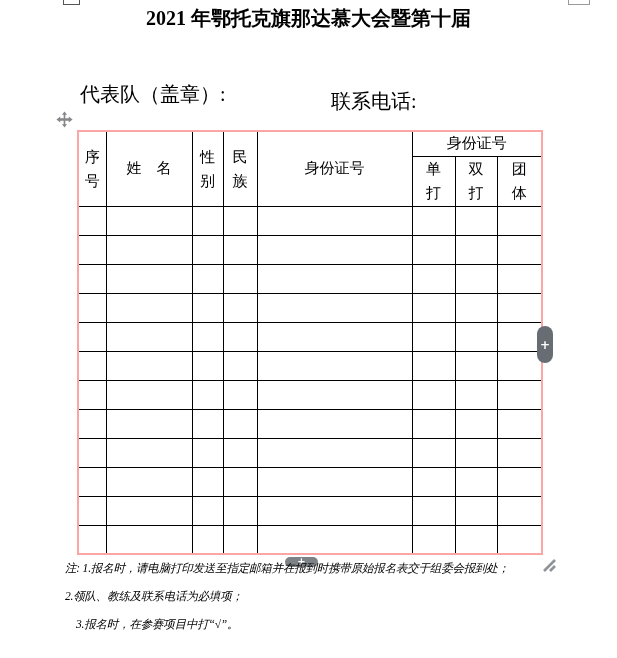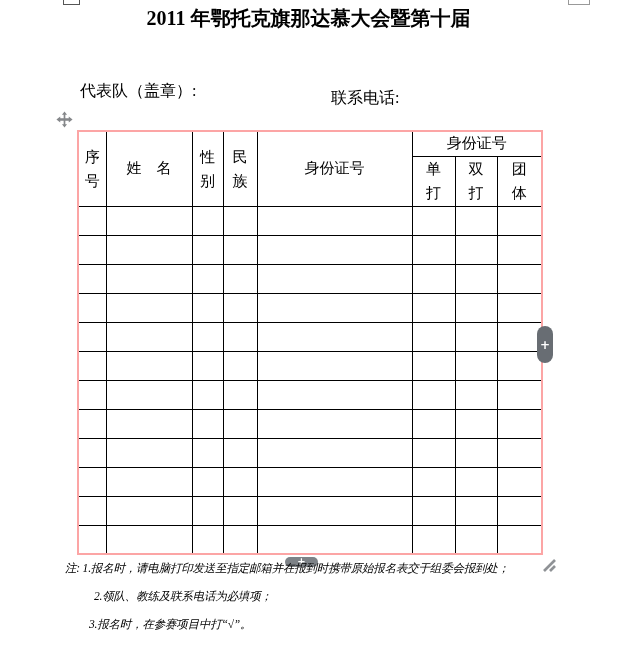--- a/index.html
+++ b/index.html
@@ -13,21 +13,21 @@
   
   .top-marker { position:absolute; top:-3px; height:8px; background:#fff; border:1px solid #555; }
   .top-marker.left  { left:63px;  width:17px; }
   .top-marker.right { left:568px; width:22px; border-color:#999; }
 
   
   .title { position:absolute; top:6px; left:0; width:100%; text-align:center;
            font-weight:bold; font-size:20px; line-height:24px; }
 
   
-  .field { position:absolute; font-size:16px; white-space:nowrap; }
+  .field { position:absolute; font-size:20px; white-space:nowrap; }
   .field.team   { left:80px;  top:81px;  }
   .field.leader { left:80px;  top:110px; }
   .field.phone  { left:331px; top:88px; }
 
   
   .move-handle { position:absolute; left:56px; top:111px; width:17px; height:17px; cursor:move; }
 
   
   table.reg { position:absolute; left:77px; top:130px; width:466px;
               border-collapse:collapse; table-layout:fixed;
@@ -49,33 +49,33 @@
                  background:#7d8287; border-radius:5px; color:#fff;
                  display:flex; align-items:center; justify-content:center;
                  font-family:"DejaVu Sans",sans-serif; font-size:10px; line-height:1; font-weight:bold; cursor:pointer; }
   
   .resize-grip { position:absolute; left:543px; top:559px; width:14px; height:14px; cursor:nwse-resize; }
 
   
   .notes { position:absolute; left:65px; top:561px; width:500px;
            font-size:11.5px; font-style:italic; letter-spacing:-0.2px; white-space:nowrap; }
   .notes .n1 { margin-bottom:13px; }
-  .notes .n2 { margin-left:29px; margin-bottom:13px; }
-  .notes .n3 { margin-left:24px; }
+  .notes .n2 { margin-bottom:13px; }
+  .notes .n3 { margin-left:11px; }
 </style>
 </head>
 <body>
 
 <div class="page">
 
   <div class="top-marker left"></div>
   <div class="top-marker right"></div>
 
   <div class="title">
-    <div>2011 年鄂托克旗那达慕大会暨第十届</div>
+    <div>2021 年鄂托克旗那达慕大会暨第十届</div>
   </div>
 
   <div class="field team">代表队（盖章）:</div>
   <div class="field phone">联系电话:</div>
 
   <div class="move-handle">
     <span>
       <svg width="17" height="17" viewBox="0 0 20 20">
         <path d="M10 0.5 L13 4.5 H11 V8.5 H15 V6.5 L19.5 10 L15 13.5 V11.5 H11 V15.5 H13 L10 19.5 L7 15.5 H9 V11.5 H5 V13.5 L0.5 10 L5 6.5 V8.5 H9 V4.5 H7 Z" fill="#85878a"></path>
       </svg>

